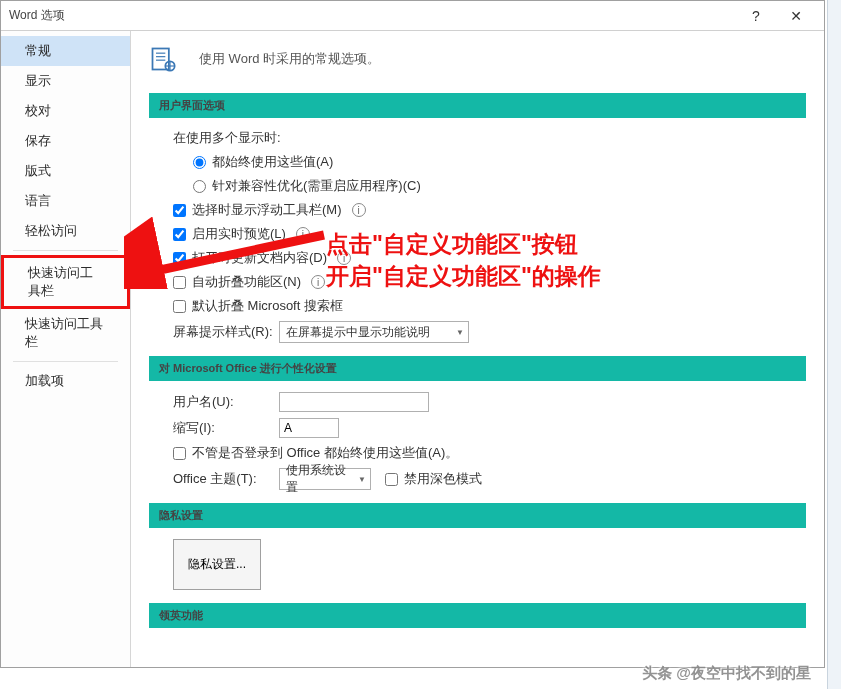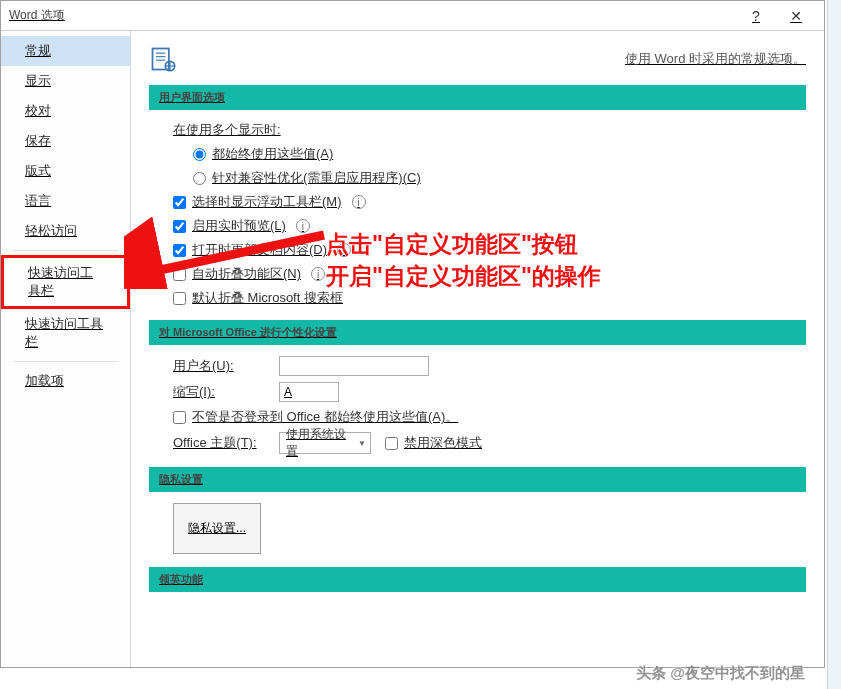--- a/index.html
+++ b/index.html
@@ -1,44 +1,44 @@
 <!DOCTYPE html>
 <html><head>
   <meta charset="utf-8">
   <style>
     * { box-sizing: border-box; margin: 0; padding: 0; font-family: "Microsoft YaHei", "Segoe UI", sans-serif; }
     body { background: #fff; width: 841px; height: 689px; position: relative; overflow: hidden; }
-    .dialog { width: 825px; height: 668px; border: 1px solid #a0a0a0; background: #fff; position: relative; text-decoration: underline; }
+    .dialog { width: 825px; height: 668px; border: 1px solid #a0a0a0; background: #fff; position: relative; }
     .titlebar { height: 30px; display: flex; align-items: center; padding: 0 8px; border-bottom: 1px solid #d0d0d0; }
     .titlebar-title { font-size: 12px; color: #444; flex: 1; }
     .titlebar-btns { display: flex; gap: 0; }
     .titlebar-btn { width: 40px; height: 28px; display: flex; align-items: center; justify-content: center; color: #333; font-size: 14px; }
     .body { display: flex; height: calc(100% - 30px); }
     .sidebar { width: 130px; background: #fdfdfd; border-right: 1px solid #d6d6d6; padding-top: 5px; }
     .sidebar-item { padding: 6px 24px; font-size: 13px; color: #2a2a2a; cursor: pointer; }
     .sidebar-item.selected { background: #cfe3f7; }
     .sidebar-item.highlight { border: 3px solid #e11; }
     .sidebar-sep { height: 1px; background: #e0e0e0; margin: 4px 12px; }
     .content { flex: 1; padding: 14px 18px 10px 18px; overflow: hidden; position: relative; font-size: 13px; color: #333; }
-    .heading-row { display: flex; align-items: center; gap: 16px; margin-bottom: 12px; justify-content: space-between; }
+    .heading-row { display: flex; align-items: center; gap: 22px; margin-bottom: 20px; }
     .heading-icon { width: 28px; height: 28px; }
     .heading-text { font-size: 13px; color: #555; }
     .section-title { background: #14b8a6; padding: 5px 10px; font-size: 11px; color: #444; margin: 10px 0 8px 0; font-weight: bold; }
     .row { padding: 3px 4px 3px 24px; display: flex; align-items: center; gap: 6px; }
     .row-indent { padding-left: 44px; }
     .radio, .checkbox { width: 13px; height: 13px; }
     .info-icon { width: 14px; height: 14px; display: inline-flex; align-items: center; justify-content: center; border: 1px solid #888; border-radius: 50%; font-size: 10px; color: #666; margin-left: 4px; }
     .label-col { width: 100px; display: inline-block; }
     .input-text { border: 1px solid #b0b0b0; padding: 2px 4px; width: 150px; height: 20px; font-size: 12px; }
     .select { border: 1px solid #b0b0b0; padding: 2px 18px 2px 6px; height: 22px; font-size: 12px; background: #fff; position: relative; display: inline-flex; align-items: center; }
     .select::after { content: "▼"; position: absolute; right: 4px; font-size: 8px; color: #666; }
     .btn { border: 1px solid #a0a0a0; background: #f5f5f5; padding: 16px 14px; font-size: 12px; cursor: pointer; }
     .annotation { position: absolute; color: #e11; font-weight: bold; font-size: 23px; line-height: 1.4; pointer-events: none; text-shadow: 0 0 2px #fff; }
     .arrow-svg { position: absolute; pointer-events: none; }
-    .watermark { position: absolute; bottom: 6px; right: 36px; font-size: 15px; color: #888; font-weight: bold; opacity: 0.9; text-shadow: 1px 1px 2px rgba(255,255,255,0.8), -1px -1px 2px rgba(255,255,255,0.8); }
+    .watermark { position: absolute; bottom: 6px; right: 30px; font-size: 15px; color: #888; font-weight: bold; opacity: 0.9; text-shadow: 1px 1px 2px rgba(255,255,255,0.8), -1px -1px 2px rgba(255,255,255,0.8); }
     .rstrip { position: absolute; right: 0; top: 0; width: 14px; height: 689px; background: #eef3f8; border-left: 1px solid #c9d4de; }
   </style>
 </head>
 <body>
 
 <div class="dialog">
   <div class="titlebar">
     <span class="titlebar-title">Word 选项</span>
     <div class="titlebar-btns">
       <div class="titlebar-btn">?</div>
@@ -102,20 +102,26 @@
       </div>
       <div class="row">
         <input type="checkbox" class="checkbox" style="">
         <span>自动折叠功能区(N)</span>
         <span class="info-icon">i</span>
       </div>
       <div class="row">
         <input type="checkbox" class="checkbox" style="">
         <span>默认折叠 Microsoft 搜索框</span>
       </div>
+      <div class="row">
+        <span class="label-col">屏幕提示样式(R):</span>
+        <span class="select" style="width:190px">
+            <span>在屏幕提示中显示功能说明</span>
+          </span>
+      </div>
 
       <div class="section-title">对 Microsoft Office 进行个性化设置</div>
       <div class="row">
         <span class="label-col">用户名(U):</span>
         <input class="input-text" value="" style="">
       </div>
       <div class="row">
         <span class="label-col">缩写(I):</span>
         <input class="input-text" style="width: 60px;" value="A">
       </div>

